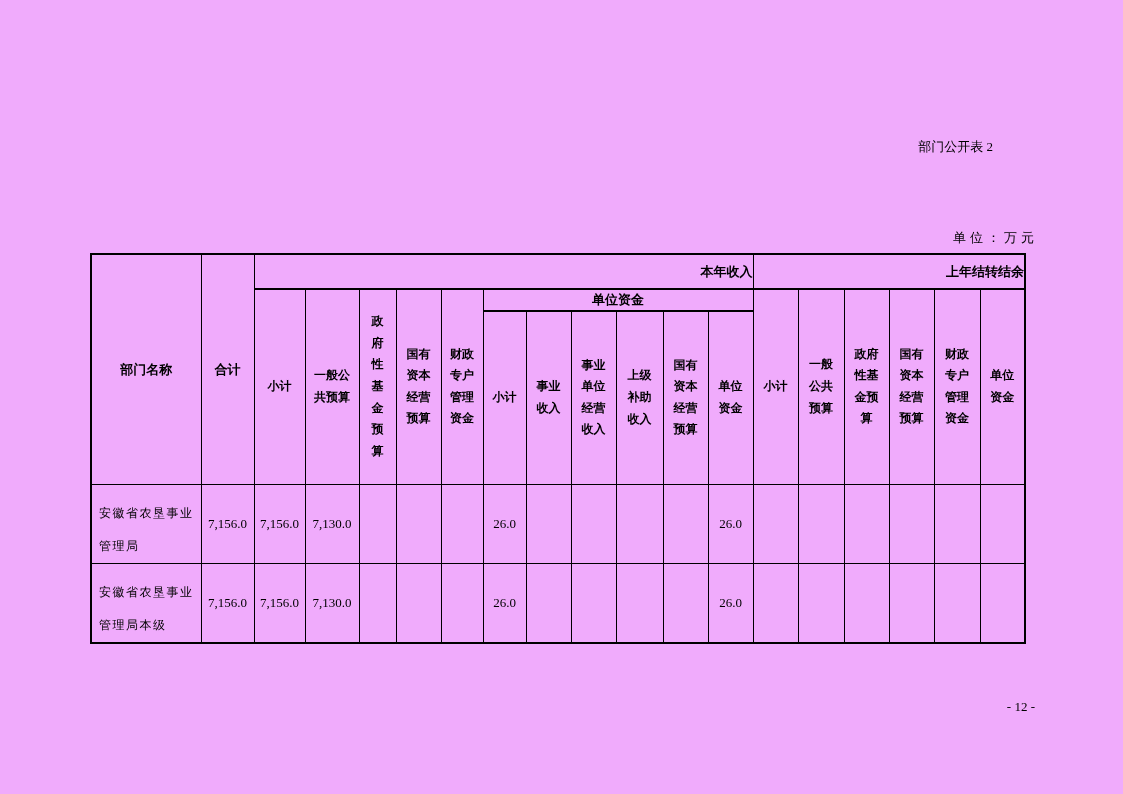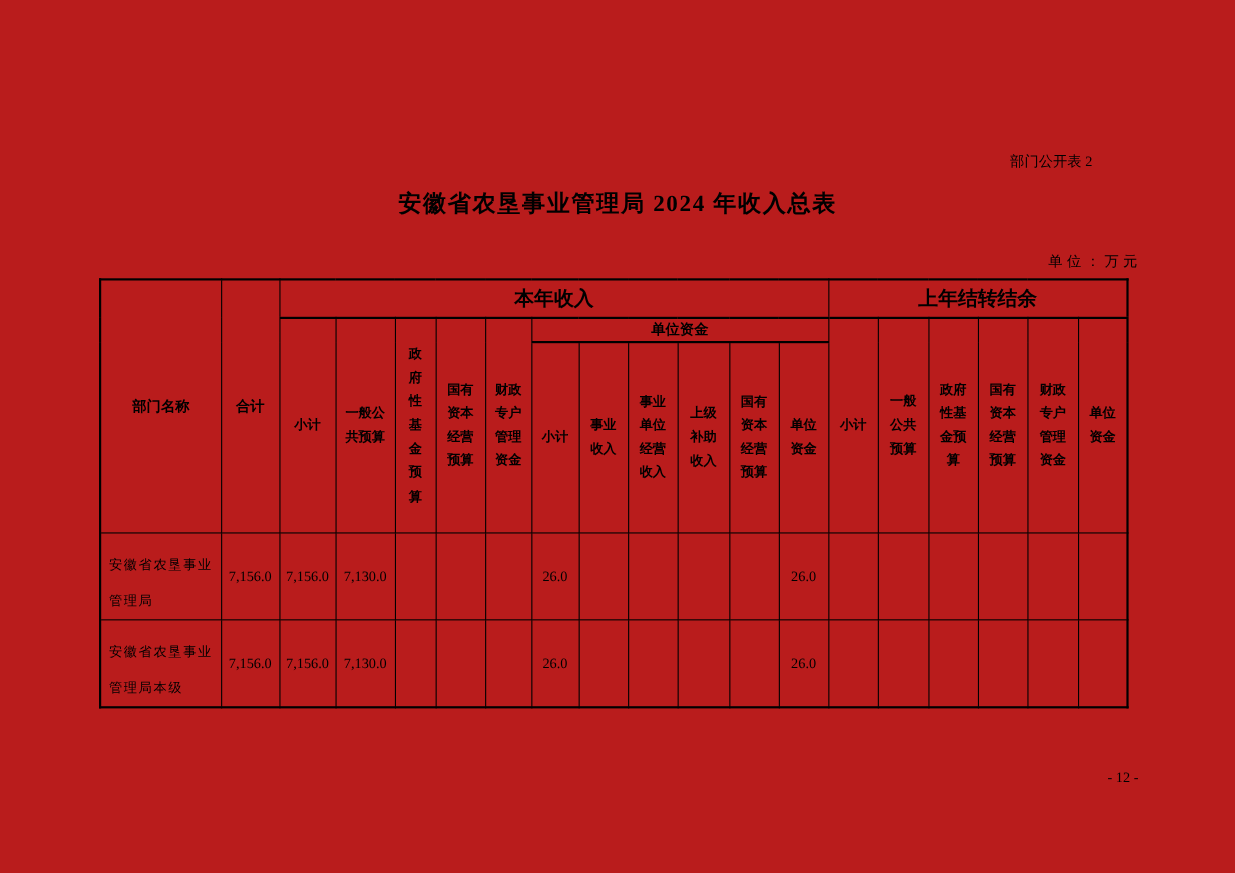--- a/index.html
+++ b/index.html
@@ -1,21 +1,21 @@
 <!DOCTYPE html>
 <html><head>
 <meta charset="utf-8">
 <style>
   * { margin: 0; padding: 0; box-sizing: border-box; }
   html, body { background: #e8e8e8; }
   .page {
     position: relative;
     width: 1123px;
     height: 794px;
-    background: #b91c1c;
+    background: #f0abfc;
     font-family: "Liberation Serif", "DejaVu Serif", serif;
     color: #000000;
     overflow: hidden;
   }
   .doc-label {
     position: absolute;
     top: 138px;
     right: 130px;
     font-size: 13px;
   }
@@ -56,21 +56,21 @@
   .budget th {
     font-weight: bold;
     font-size: 12px;
     line-height: 1.8;
   }
   tr.hr1 { height: 35px; }
   tr.hr2 { height: 22px; }
   tr.hr3 { height: 173px; }
   tr.dr1 { height: 78px; }
   tr.dr2 { height: 70px; margin-left: 16px; }
-  th.group { font-size: 18px; border-bottom: 2px solid #000; }
+  th.group { font-size: 13px; border-bottom: 2px solid #000; text-align: right; }
   th.group2 { font-size: 13px; border-bottom: 2px solid #000; line-height: 1.5; }
   th.big { font-size: 13px; }
   th.leaf { padding: 0 8px; }
   th.w1 { padding: 0 11px; }
   td.name-cell {
     text-align: left;
     font-size: 12px;
     letter-spacing: 1.5px;
     padding: 12px 4px 0 7px;
     line-height: 33px;
@@ -85,21 +85,20 @@
     font-size: 13px;
   }
 </style>
 </head>
 <body>
 
 <div class="page">
 
   <div class="doc-label">部门公开表 2</div>
 
-  <div class="page-title">安徽省农垦事业管理局 2024 年收入总表</div>
 
   <div class="unit-note">单位：万元</div>
 
   <table class="budget">
     <colgroup>
       <col style="width:110px">
         <col style="width:53px">
       <col style="width:51px">
         <col style="width:54px">
         <col style="width:37px">

